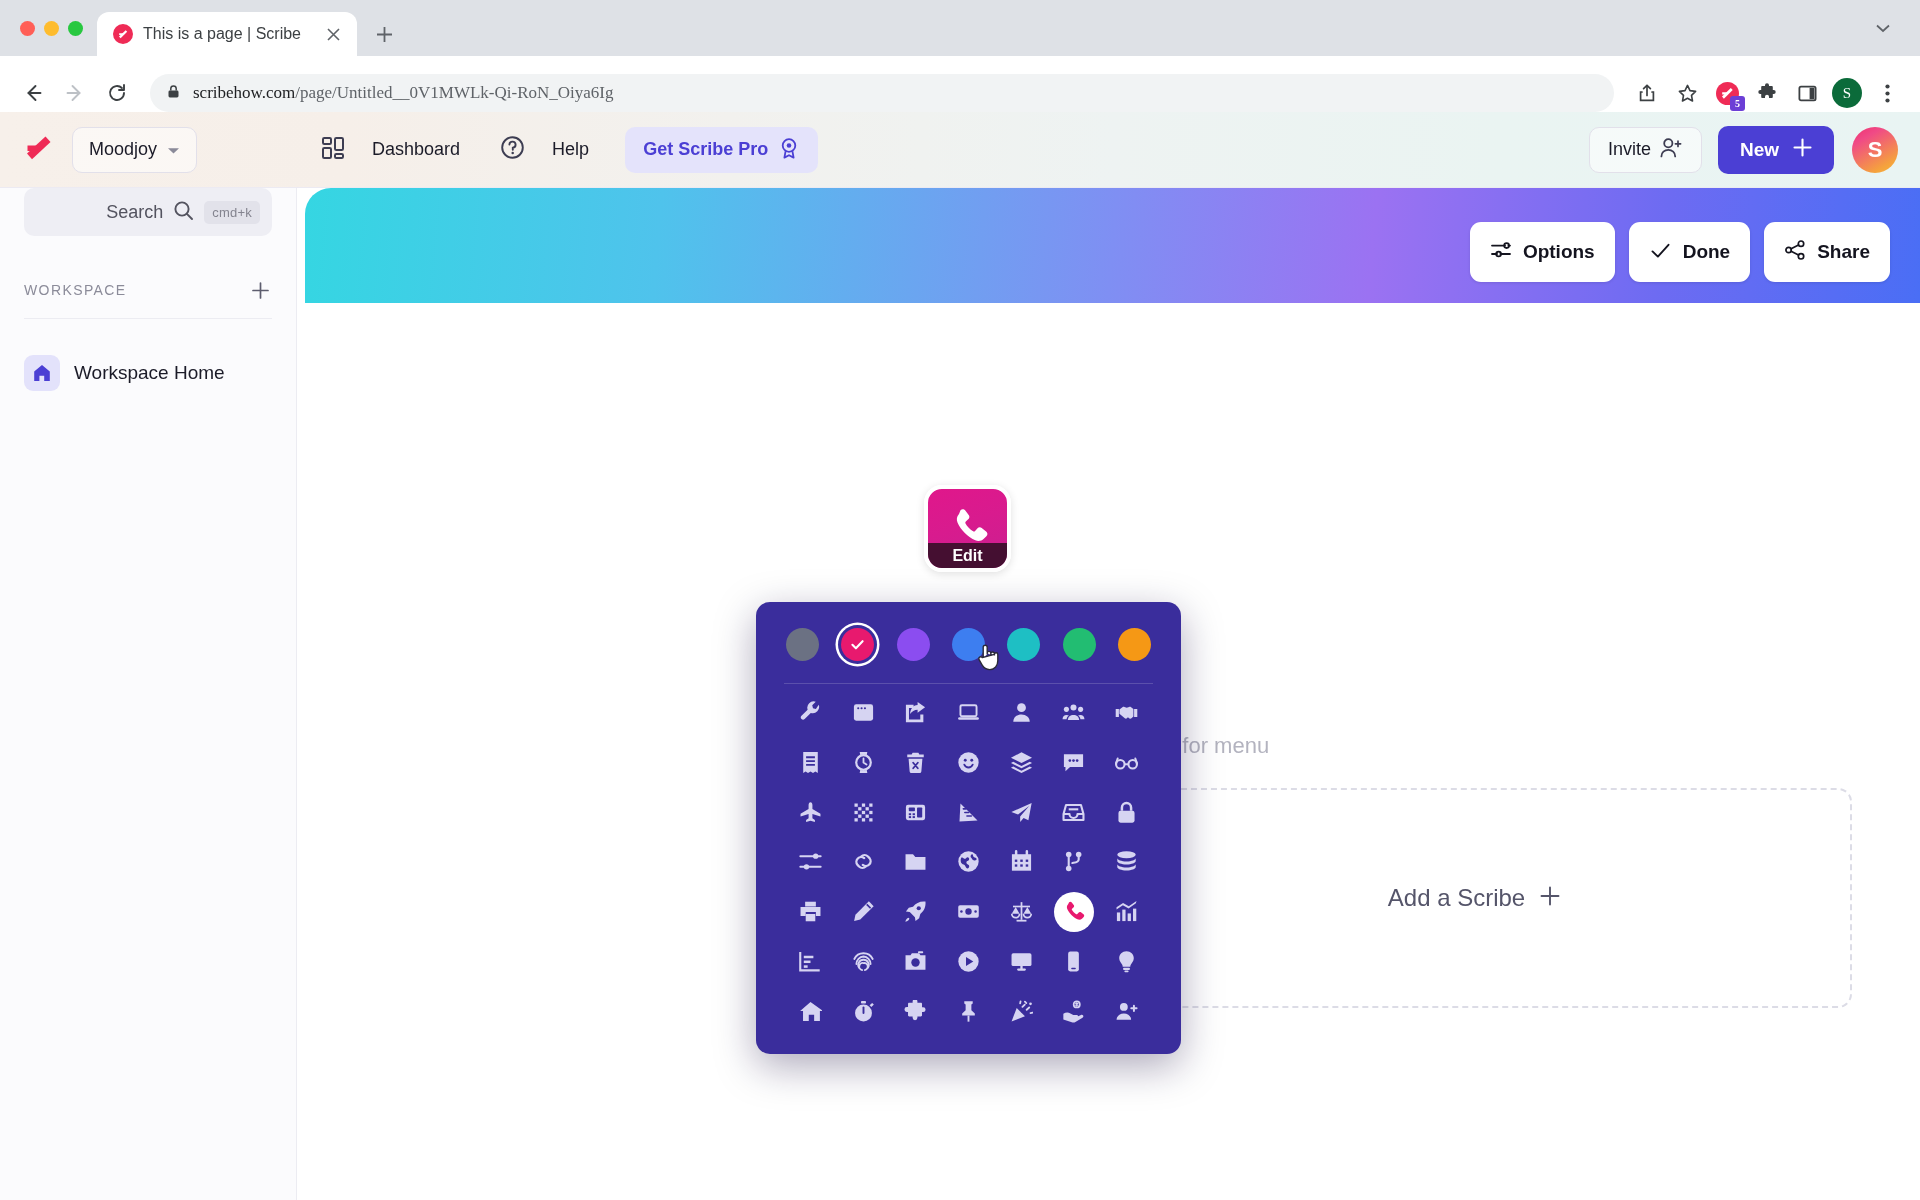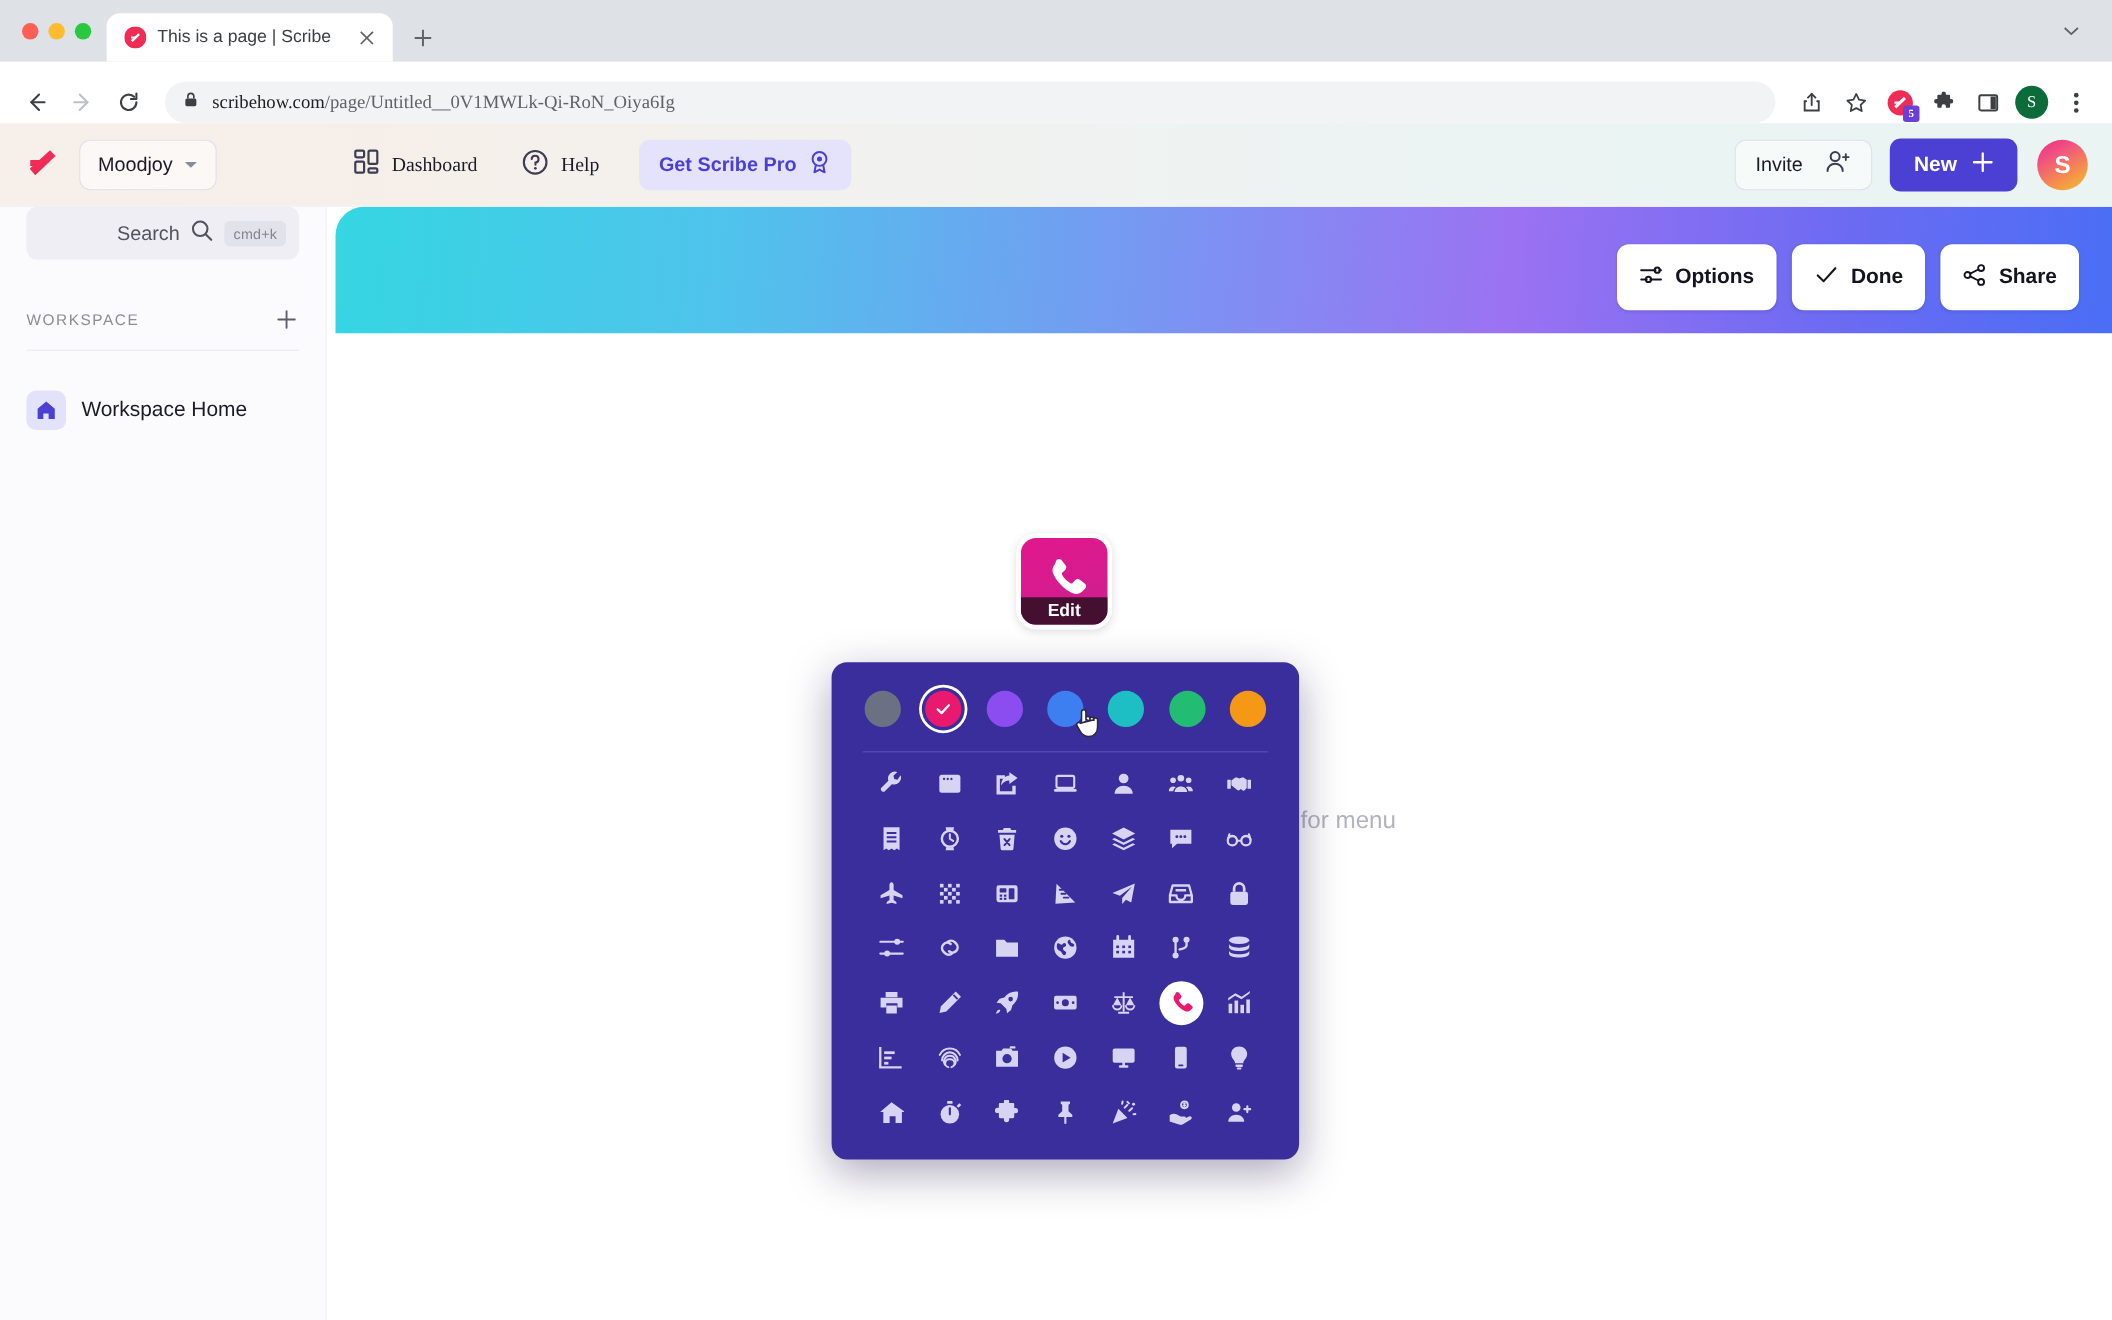--- a/index.html
+++ b/index.html
@@ -90,35 +90,35 @@
   }
   .logo-wrap { width: 44px; display: flex; justify-content: center; flex: none; }
   .wsbtn {
     display: flex; align-items: center; gap: 10px;
     height: 46px; padding: 0 16px; border-radius: 10px;
     border: 1px solid #e2e0ea; background: rgba(255,255,255,.5);
     margin-left: 10px; flex: none;
   }
   .wsbtn-label { font-size: 18px; color: #1b1b28; font-weight: 500; }
   .navitem {
-    display: flex; align-items: center; gap: 11px;
-    height: 46px; padding: 0 14px; border-radius: 10px; flex: none; font-family: Liberation Serif, serif;
+    display: flex; align-items: center; gap: 27px;
+    height: 46px; padding: 0 14px; border-radius: 10px; flex: none;
   }
   .navitem-label { font-size: 18px; color: #1b1b28; }
   .nav-gap1 { width: 110px; flex: none; }
   .nav-gap2 { width: 12px; flex: none; }
   .propill {
     display: flex; align-items: center; gap: 10px;
     height: 46px; padding: 0 18px; border-radius: 10px;
     background: #e4e3fb; margin-left: 22px; flex: none;
   }
   .propill-label { font-size: 18px; color: #4b3fd4; font-weight: 600; }
   .spacer { flex: 1; }
   .invitebtn {
-    display: flex; align-items: center; gap: 20px;
+    display: flex; align-items: center; gap: 8px;
     height: 46px; padding: 0 18px; border-radius: 10px;
     border: 1px solid #e2e0ea; background: rgba(255,255,255,.55); flex: none; justify-content: center;
   }
   .invitebtn-label { font-size: 18px; color: #1b1b28; font-weight: 500; }
   .newbtn {
     display: flex; align-items: center; gap: 14px;
     height: 48px; padding: 0 22px; border-radius: 10px;
     background: #4b3fd4; margin-left: 16px; flex: none;
   }
   .newbtn-label { font-size: 19px; color: #fff; font-weight: 600; }
@@ -511,20 +511,28 @@
             <svg width="46" height="46" viewBox="0 0 46 46">
                 <path d="M15.5 6.2c1.6-1.6 3.6-1.2 4.8.3l3.4 4.4c1.1 1.4.8 3.2-.5 4.4l-2.4 2.2c-.6.6-.7 1.3-.3 2 1.6 3 4.5 6 7.6 7.7.7.4 1.5.3 2-.3l2.2-2.4c1.2-1.3 3-1.6 4.4-.5l4.4 3.4c1.5 1.2 1.9 3.2.3 4.8l-2.6 2.6c-2.3 2.3-5.6 2.7-8.5 1.5-7.2-3-14.8-10.6-17.8-17.8-1.2-2.9-.8-6.2 1.5-8.5z" fill="#fff"></path>
               </svg>
           </span>
           <span class="edit-bar">Edit</span>
         </div>
 
         <div class="caret"></div>
         <div class="placeholder-line">ontent, type / for menu</div>
 
+        <div class="scribe-drop">
+          <span class="scribe-drop-label">Add a Scribe</span>
+          <span>
+            <svg width="22" height="22" viewBox="0 0 22 22">
+                <path d="M11 2.5v17M2.5 11h17" stroke="#55556a" stroke-width="1.9" fill="none" stroke-linecap="round"></path>
+              </svg>
+          </span>
+        </div>
 
         <div class="picker">
 
           <div class="swatch-row">
             <span class="swatch" style="background:#6b7183"></span>
             <span class="swatch sel" style="background:#e8196e">
               <span class="swatch-check">
                 <svg width="17" height="17" viewBox="0 0 17 17">
                     <path d="M3.4 8.8 6.9 12.3 13.6 5.2" stroke="#fff" stroke-width="2.1" fill="none" stroke-linecap="round" stroke-linejoin="round"></path>
                   </svg>

